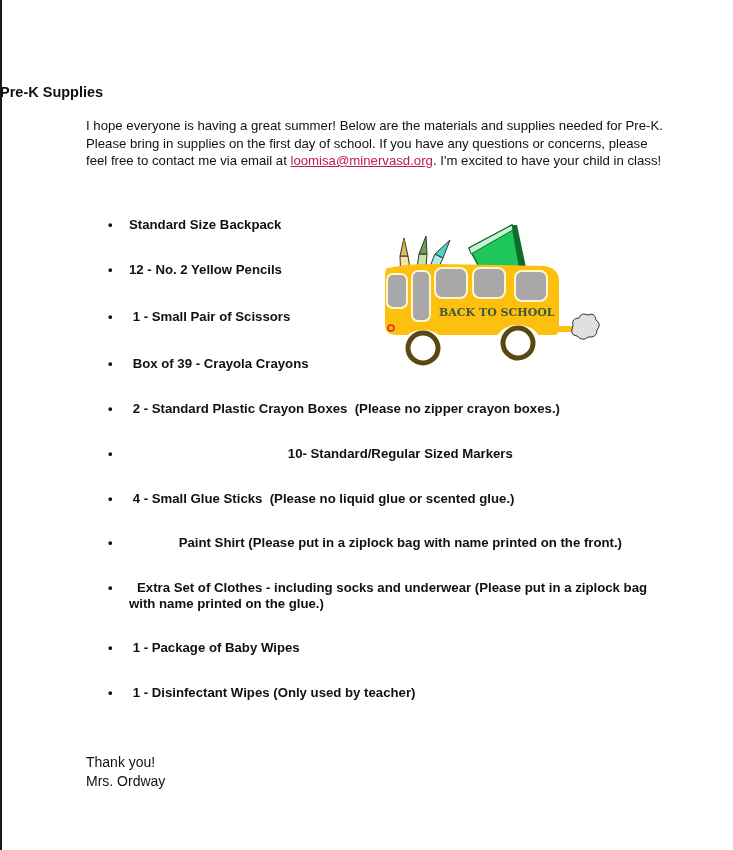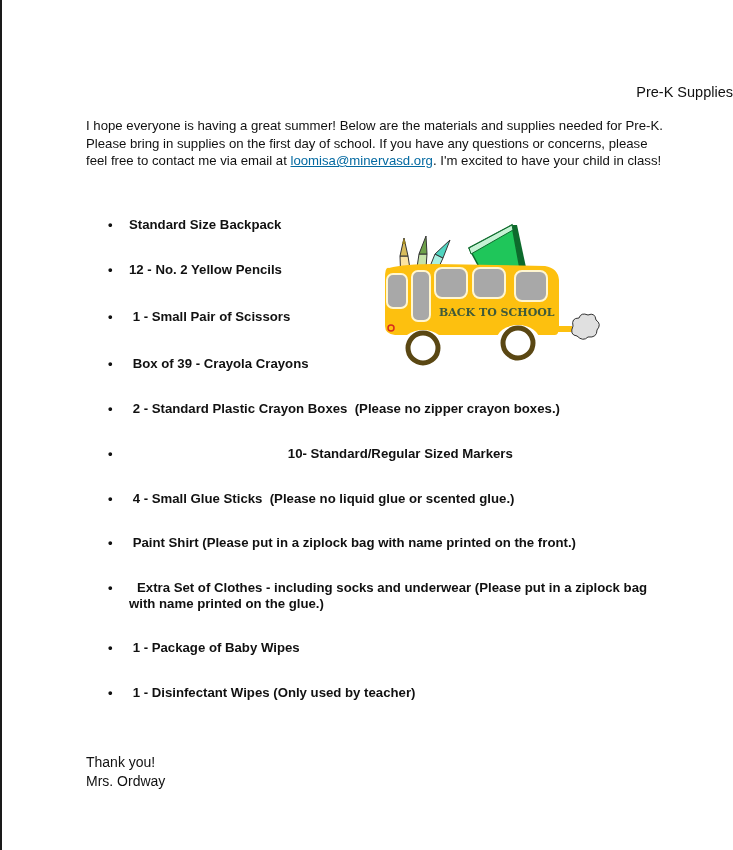--- a/index.html
+++ b/index.html
@@ -18,34 +18,34 @@
     .left-border {
       position: absolute;
       left: 0; top: 0;
       width: 2px; height: 850px;
       background: #1a1a1a;
     }
     .page-title {
       position: absolute;
       left: 0; width: 733px;
       top: 84px;
-      text-align: right;
-      font-weight: normal;
+      text-align: left;
+      font-weight: bold;
       font-size: 14.5px;
     }
     .intro {
       position: absolute;
       left: 86px;
       top: 117px;
       width: 580px;
       font-size: 13.2px;
       line-height: 17.5px;
     }
     .intro a {
-      color: #0369a1;
+      color: #be185d;
       text-decoration: underline;
     }
     .supply-item {
       position: absolute;
       left: 108px;
       font-size: 13.2px;
       font-weight: bold;
       line-height: 16px;
       width: 560px;
     }
@@ -110,21 +110,21 @@
   <div class="supply-item" style="top:446px;">
     <span class="bullet">•</span>
     <span class="item-text" style="white-space:pre;text-align:center;"> 10- Standard/Regular Sized Markers</span>
   </div>
   <div class="supply-item" style="top:491px;">
     <span class="bullet">•</span>
     <span class="item-text" style="white-space:pre;"> 4 - Small Glue Sticks  (Please no liquid glue or scented glue.)</span>
   </div>
   <div class="supply-item" style="top:535px;">
     <span class="bullet">•</span>
-    <span class="item-text" style="white-space:pre;"> Paint Shirt (Please put in a ziplock bag with name printed on the front.)</span>
+    <span class="item-text" style="white-space:pre;text-align:center;"> Paint Shirt (Please put in a ziplock bag with name printed on the front.)</span>
   </div>
   <div class="supply-item" style="top:580px;">
     <span class="bullet">•</span>
     <span class="item-text wrap" style="padding-left:21px;text-indent:8px;margin-left:0;">Extra Set of Clothes - including socks and underwear (Please put in a ziplock bag with name printed on the glue.)</span>
   </div>
   <div class="supply-item" style="top:640px;">
     <span class="bullet">•</span>
     <span class="item-text" style="white-space:pre;"> 1 - Package of Baby Wipes</span>
   </div>
   <div class="supply-item" style="top:685px;">

